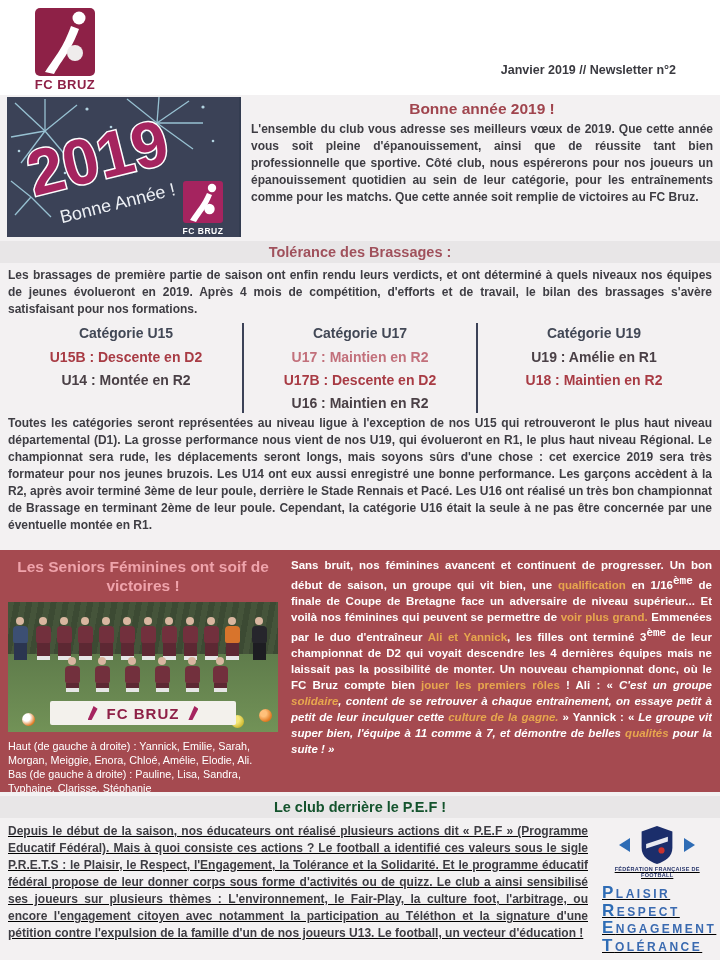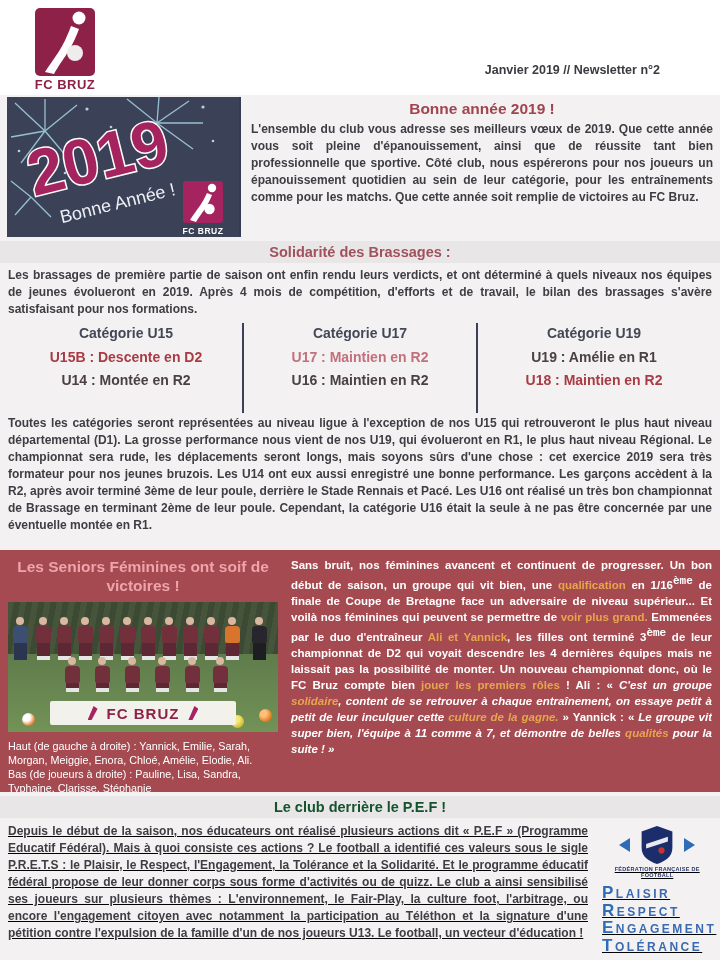--- a/index.html
+++ b/index.html
@@ -9,21 +9,21 @@
     font-family:"Liberation Sans",sans-serif;
     -webkit-font-smoothing:antialiased;
   }
   
   .header{height:95px;background:#ffffff;position:relative;}
   .logo-block{position:absolute;left:28px;top:8px;width:74px;text-align:center;}
   .logo-block svg{display:block;margin:0 auto;}
   .logo-text{color:#8e2147;font-weight:bold;font-size:13px;letter-spacing:.5px;margin-top:1px;}
   .header-title{position:absolute;left:104px;right:32px;top:13px;text-align:center;
     font-size:41px;font-weight:bold;color:#a02c38;letter-spacing:-1px;white-space:nowrap;}
-  .header-date{position:absolute;right:60px;top:63px;font-size:12.5px;font-weight:bold;color:#3a3a40;}
+  .header-date{position:absolute;right:44px;top:63px;font-size:12.5px;font-weight:bold;color:#3a3a40;}
   
   .greeting{display:flex;height:142px;padding:2px 7px 0 7px;gap:10px;box-sizing:border-box;}
   .ny-image{width:232px;flex-shrink:0;background:#3b4257;position:relative;border-right:2px solid #333c50;}
   .ny-image svg{display:block;}
   .greeting-text{flex:1;padding-top:1px;overflow:hidden;}
   .greeting-heading{text-align:center;color:#a0454e;font-weight:bold;font-size:15.5px;margin:2px 0 3px 0;}
   .greeting-body{font-size:12px;font-weight:bold;color:#3e3d43;line-height:17px;text-align:justify;}
   
   .band{height:22px;background:#e8e6e7;display:flex;align-items:center;justify-content:center;margin-top:4px;}
   .band-text{font-size:14.5px;font-weight:bold;}
@@ -137,32 +137,33 @@
       </g>
     </svg>
   </div>
   <div class="greeting-text">
     <div class="greeting-heading">Bonne année 2019 !</div>
     <div class="greeting-body">L'ensemble du club vous adresse ses meilleurs vœux de 2019. Que cette année vous soit pleine d'épanouissement, ainsi que de réussite tant bien professionnelle que sportive. Côté club, nous espérerons pour nos joueurs un épanouissement quotidien au sein de leur catégorie, pour les entraînements comme pour les matchs. Que cette année soit remplie de victoires au FC Bruz.</div>
   </div>
 </div>
 
 <div class="band band-brassages">
-  <span class="band-text">Solidarité des Brassages :</span>
+  <span class="band-text">Tolérance des Brassages :</span>
 </div>
 <div class="para para-intro">Les brassages de première partie de saison ont enfin rendu leurs verdicts, et ont déterminé à quels niveaux nos équipes de jeunes évolueront en 2019. Après 4 mois de compétition, d'efforts et de travail, le bilan des brassages s'avère satisfaisant pour nos formations.</div>
 <div class="brassages-table">
     <div class="brassages-column">
       <div class="col-header">Catégorie U15</div>
       <div class="col-row" style="color: rgb(168, 59, 68);">U15B : Descente en D2</div>
       <div class="col-row" style="color: rgb(74, 64, 70);">U14 : Montée en R2</div>
     </div>
     <div class="brassages-column">
       <div class="col-header">Catégorie U17</div>
       <div class="col-row" style="color: rgb(194, 112, 123);">U17 : Maintien en R2</div>
+      <div class="col-row" style="color: rgb(168, 59, 68);">U17B : Descente en D2</div>
       <div class="col-row" style="color: rgb(74, 64, 70);">U16 : Maintien en R2</div>
     </div>
     <div class="brassages-column">
       <div class="col-header">Catégorie U19</div>
       <div class="col-row" style="color: rgb(74, 64, 70);">U19 : Amélie en R1</div>
       <div class="col-row" style="color: rgb(168, 59, 68);">U18 : Maintien en R2</div>
     </div>
   </div>
 <div class="para para-outro">Toutes les catégories seront représentées au niveau ligue à l'exception de nos U15 qui retrouveront le plus haut niveau départemental (D1). La grosse performance nous vient de nos U19, qui évolueront en R1, le plus haut niveau Régional. Le championnat sera rude, les déplacements seront longs, mais soyons sûrs d'une chose : cet exercice 2019 sera très formateur pour nos jeunes bruzois.  Les U14 ont eux aussi enregistré une bonne performance. Les garçons accèdent à la R2, après avoir terminé 3ème de leur poule, derrière le Stade Rennais et Pacé.  Les U16 ont réalisé un très bon championnat de Brassage en terminant 2ème de leur poule. Cependant, la catégorie U16 était la seule à ne pas être concernée par une éventuelle montée en R1.</div>
 
@@ -266,21 +267,21 @@
           <div class="legs"></div>
         </div>
         <div class="player kneel" style="left: 204px; top: 55px;">
           <div class="head"></div>
           <div class="torso"></div>
           <div class="legs"></div>
         </div>
       </div>
     <div class="fem-caption">
       <div>Haut (de gauche à droite) : Yannick, Emilie, Sarah, Morgan, Meiggie, Enora, Chloé, Amélie, Elodie, Ali.</div>
-      <div>Bas (de joueurs à droite) : Pauline, Lisa, Sandra, Typhaine, Clarisse, Stéphanie</div>
+      <div>Bas (de gauche à droite) : Pauline, Lisa, Sandra, Typhaine, Clarisse, Stéphanie</div>
     </div>
   </div>
   <div class="fem-right"><span>Sans bruit, nos féminines avancent et continuent de progresser. Un bon début de saison, un groupe qui vit bien, une </span><span class="gold">qualification</span><span> en 1/16</span><sup>ème</sup><span> de finale de Coupe de Bretagne face un adversaire de niveau supérieur... Et voilà nos féminines qui peuvent se permettre de </span><span class="gold">voir plus grand.</span><span>  Emmenées par le duo d'entraîneur </span><span class="gold">Ali et Yannick</span><span>, les filles ont terminé 3</span><sup>ème</sup><span> de leur championnat de D2 qui voyait descendre les 4 dernières équipes mais ne laissait pas la possibilité de monter. Un nouveau championnat donc, où le FC Bruz compte bien </span><span class="gold">jouer les premiers rôles</span><span> ! Ali : « </span><span class="it">C'est un groupe </span><span class="gold it">solidaire</span><span class="it">, content de se retrouver à chaque entraînement, on essaye petit à petit de leur inculquer cette </span><span class="gold it">culture de la gagne.</span><span> » Yannick : « </span><span class="it">Le groupe vit super bien, l'équipe à 11 comme à 7, et démontre de belles </span><span class="gold it">qualités</span><span class="it"> pour la suite ! »</span></div>
 </div>
 
 <div class="band band-pef">
   <span class="band-text">Le club derrière le P.E.F !</span>
 </div>
 <div class="pef">
   <div class="pef-text para" style="margin:0;">Depuis le début de la saison, nos éducateurs ont réalisé plusieurs actions dit « P.E.F » (Programme Educatif Fédéral). Mais à quoi consiste ces actions ? Le football a identifié ces valeurs sous le sigle P.R.E.T.S : le Plaisir, le Respect, l'Engagement, la Tolérance et la Solidarité. Et le programme éducatif fédéral propose de leur donner corps sous forme d'activités ou de quizz. Le club a ainsi sensibilisé ses joueurs sur plusieurs thèmes : L'environnement, le Fair-Play, la culture foot, l'arbitrage, ou encore l'engagement citoyen avec notamment la participation au Téléthon et la signature d'une pétition contre l'expulsion de la famille d'un de nos joueurs U13.  Le football, un vecteur d'éducation !</div>

